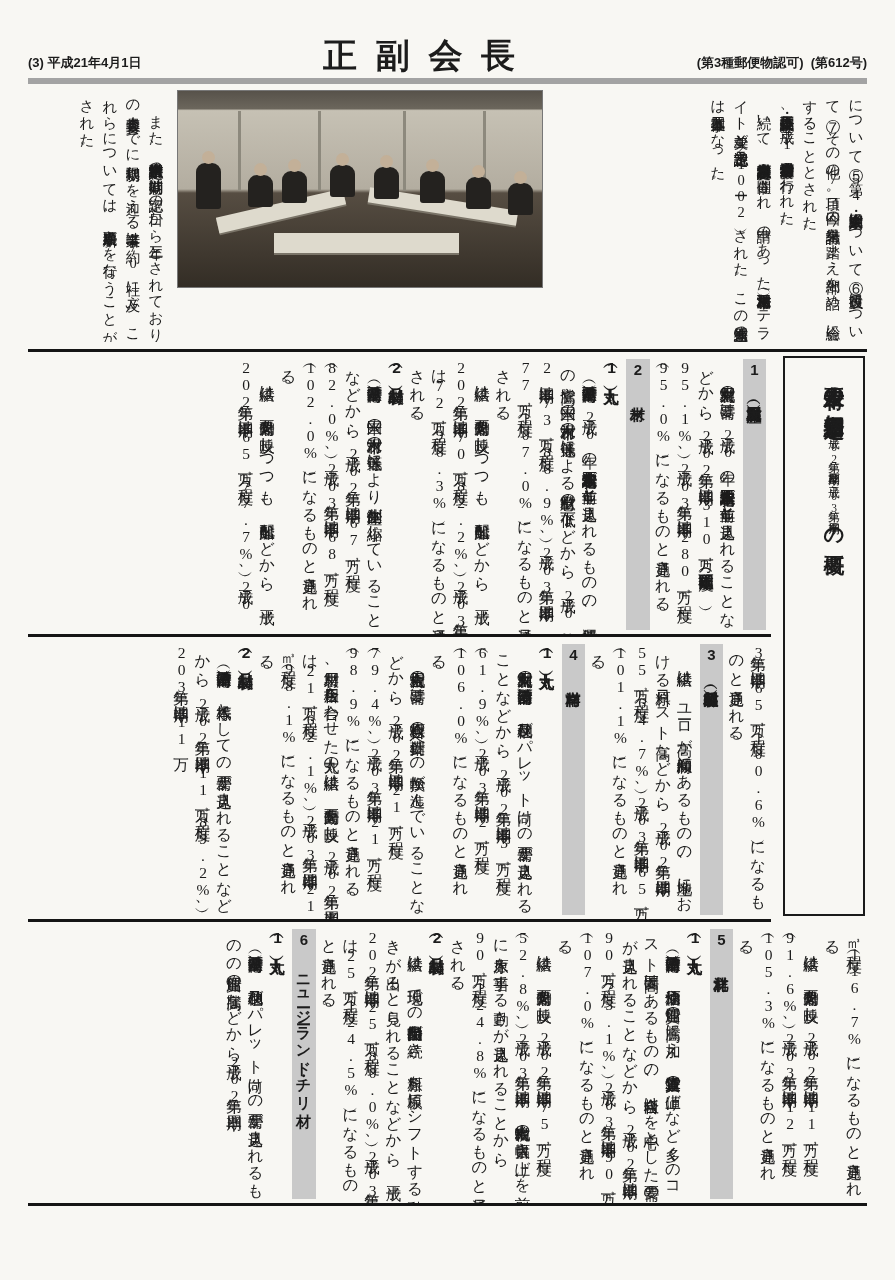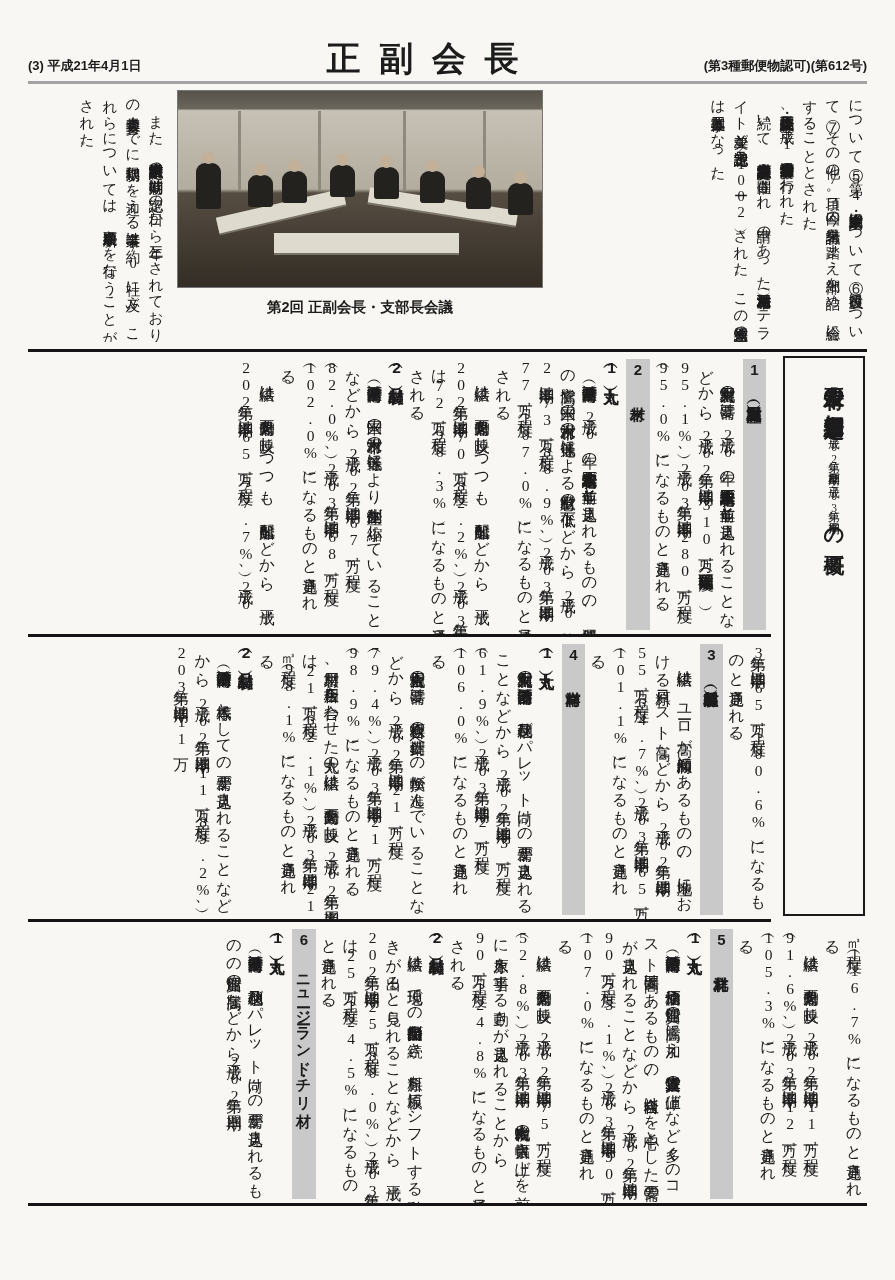--- a/index.html
+++ b/index.html
@@ -10,35 +10,35 @@
     background:#f8f7f3;
     color:#1c1c1c;
     font-family:"Liberation Serif",serif;
     box-sizing:border-box;
     padding:38px 28px 0 28px;
     overflow:hidden;
   }
   
   .hdr{
     display:flex;align-items:flex-end;justify-content:space-between;
-    border-bottom:3px solid #a3a3a3;
+    border-bottom:6px solid #a3a3a3;
     padding-bottom:6px;height:46px;box-sizing:border-box;
   }
   .hdr .small{
     font-family:"Liberation Sans",sans-serif;
     font-size:13px;font-weight:bold;white-space:nowrap;
   }
   .masthead{
     flex:1;text-align:center;
     font-family:"Liberation Sans",sans-serif;
     font-size:34px;font-weight:bold;
     letter-spacing:0.55em;text-indent:0.55em;
     line-height:1;white-space:nowrap;
   }
-  .hdr-right{display:flex;gap:0;}
+  .hdr-right{display:flex;gap:7px;}
   
   .vtext{
     writing-mode:vertical-rl;
     text-orientation:upright;
     overflow:hidden;
   }
   .para{text-indent:1em;margin:0;}
   .para.cont{text-indent:0;}
   .sec-h{
     background:#c9c9c9;
@@ -138,21 +138,20 @@
         <div class="tbl" style="left:96px;top:142px;width:185px;height:20px;"></div>
         <div class="person" style="left:18px;top:72px;height:46px;"></div>
         <div class="person" style="left:70px;top:84px;"></div>
         <div class="person" style="left:104px;top:80px;"></div>
         <div class="person" style="left:152px;top:74px;"></div>
         <div class="person" style="left:196px;top:76px;"></div>
         <div class="person" style="left:242px;top:80px;"></div>
         <div class="person" style="left:288px;top:86px;"></div>
         <div class="person" style="left:330px;top:92px;"></div>
       </div>
-      <figcaption>第2回 正副会長・支部長会議</figcaption>
     </figure>
 
     <div class="story-col story-left vtext">
         <div class="para">また、合法木材供給事業者認定の有効期間は認定の日から三年とされており次回の審査委員会までに期限切れを迎える事業者は約70社に及ぶ。これらについては、順次更新手続きを行なうことが了承された。</div>
       </div>
   </div>
 
   <div class="main">
     <div class="band vtext" id="band1">
         <div class="sec-h">1 国産材（製材用丸太）</div>

